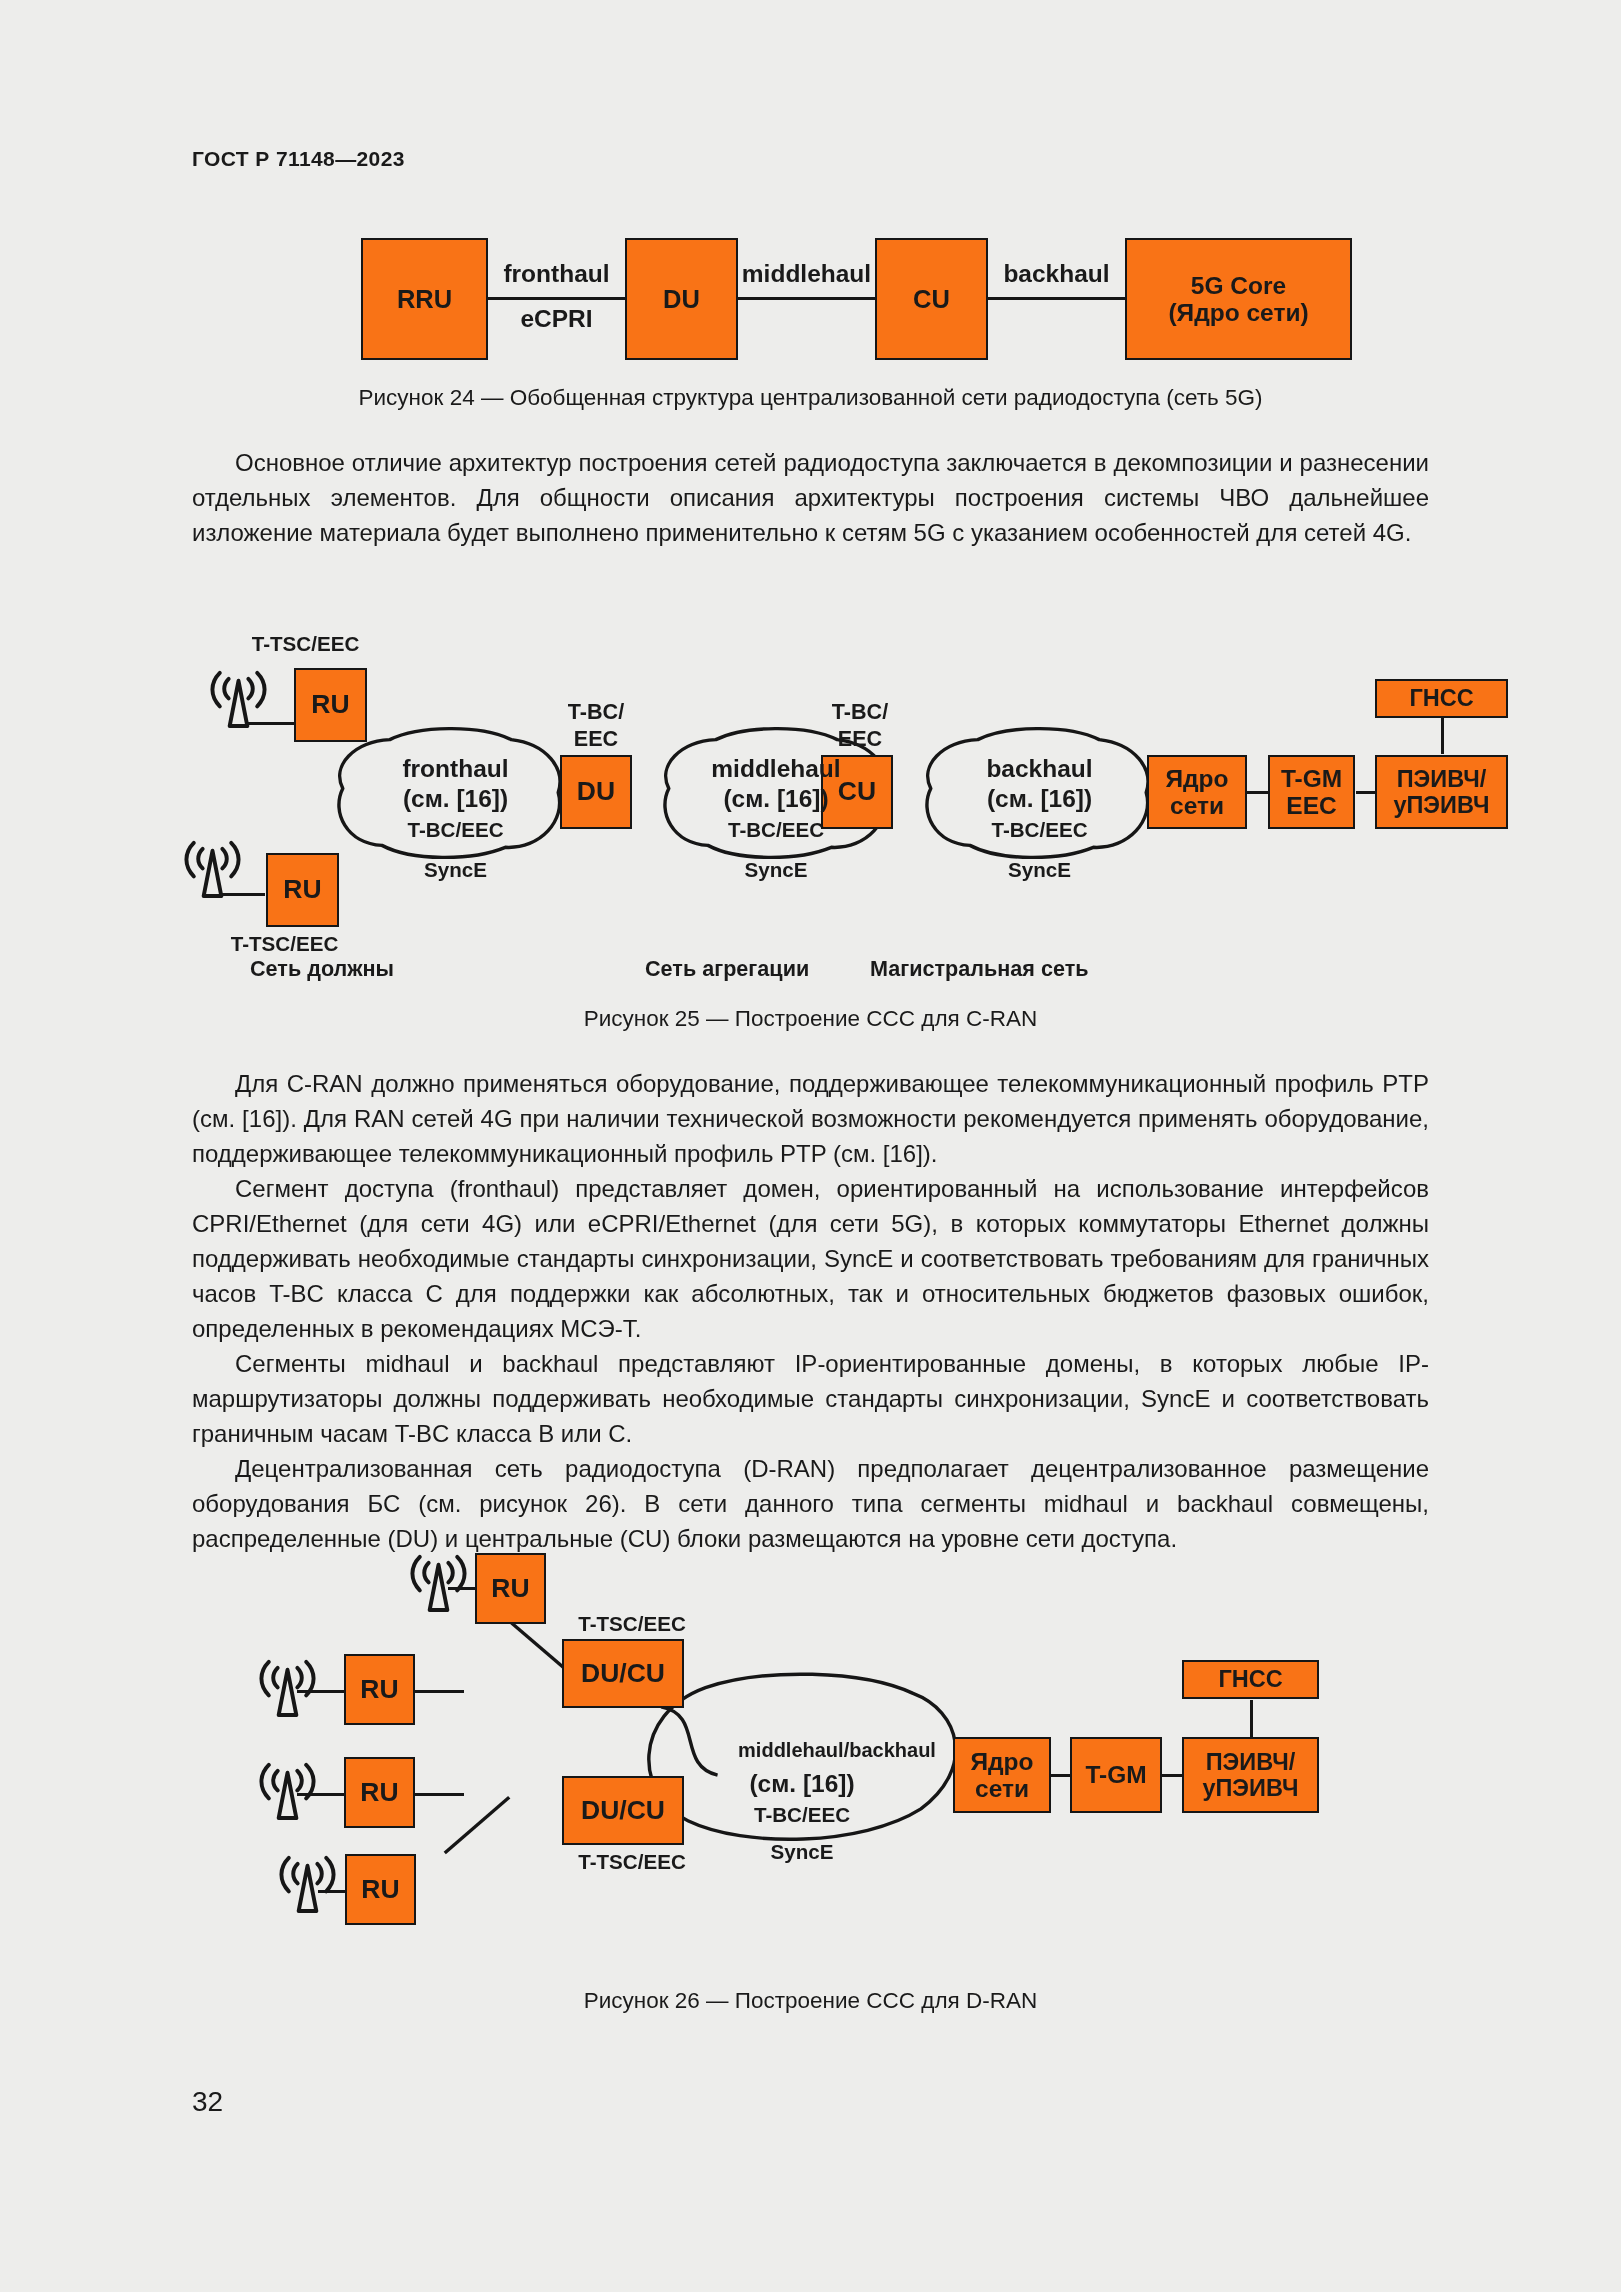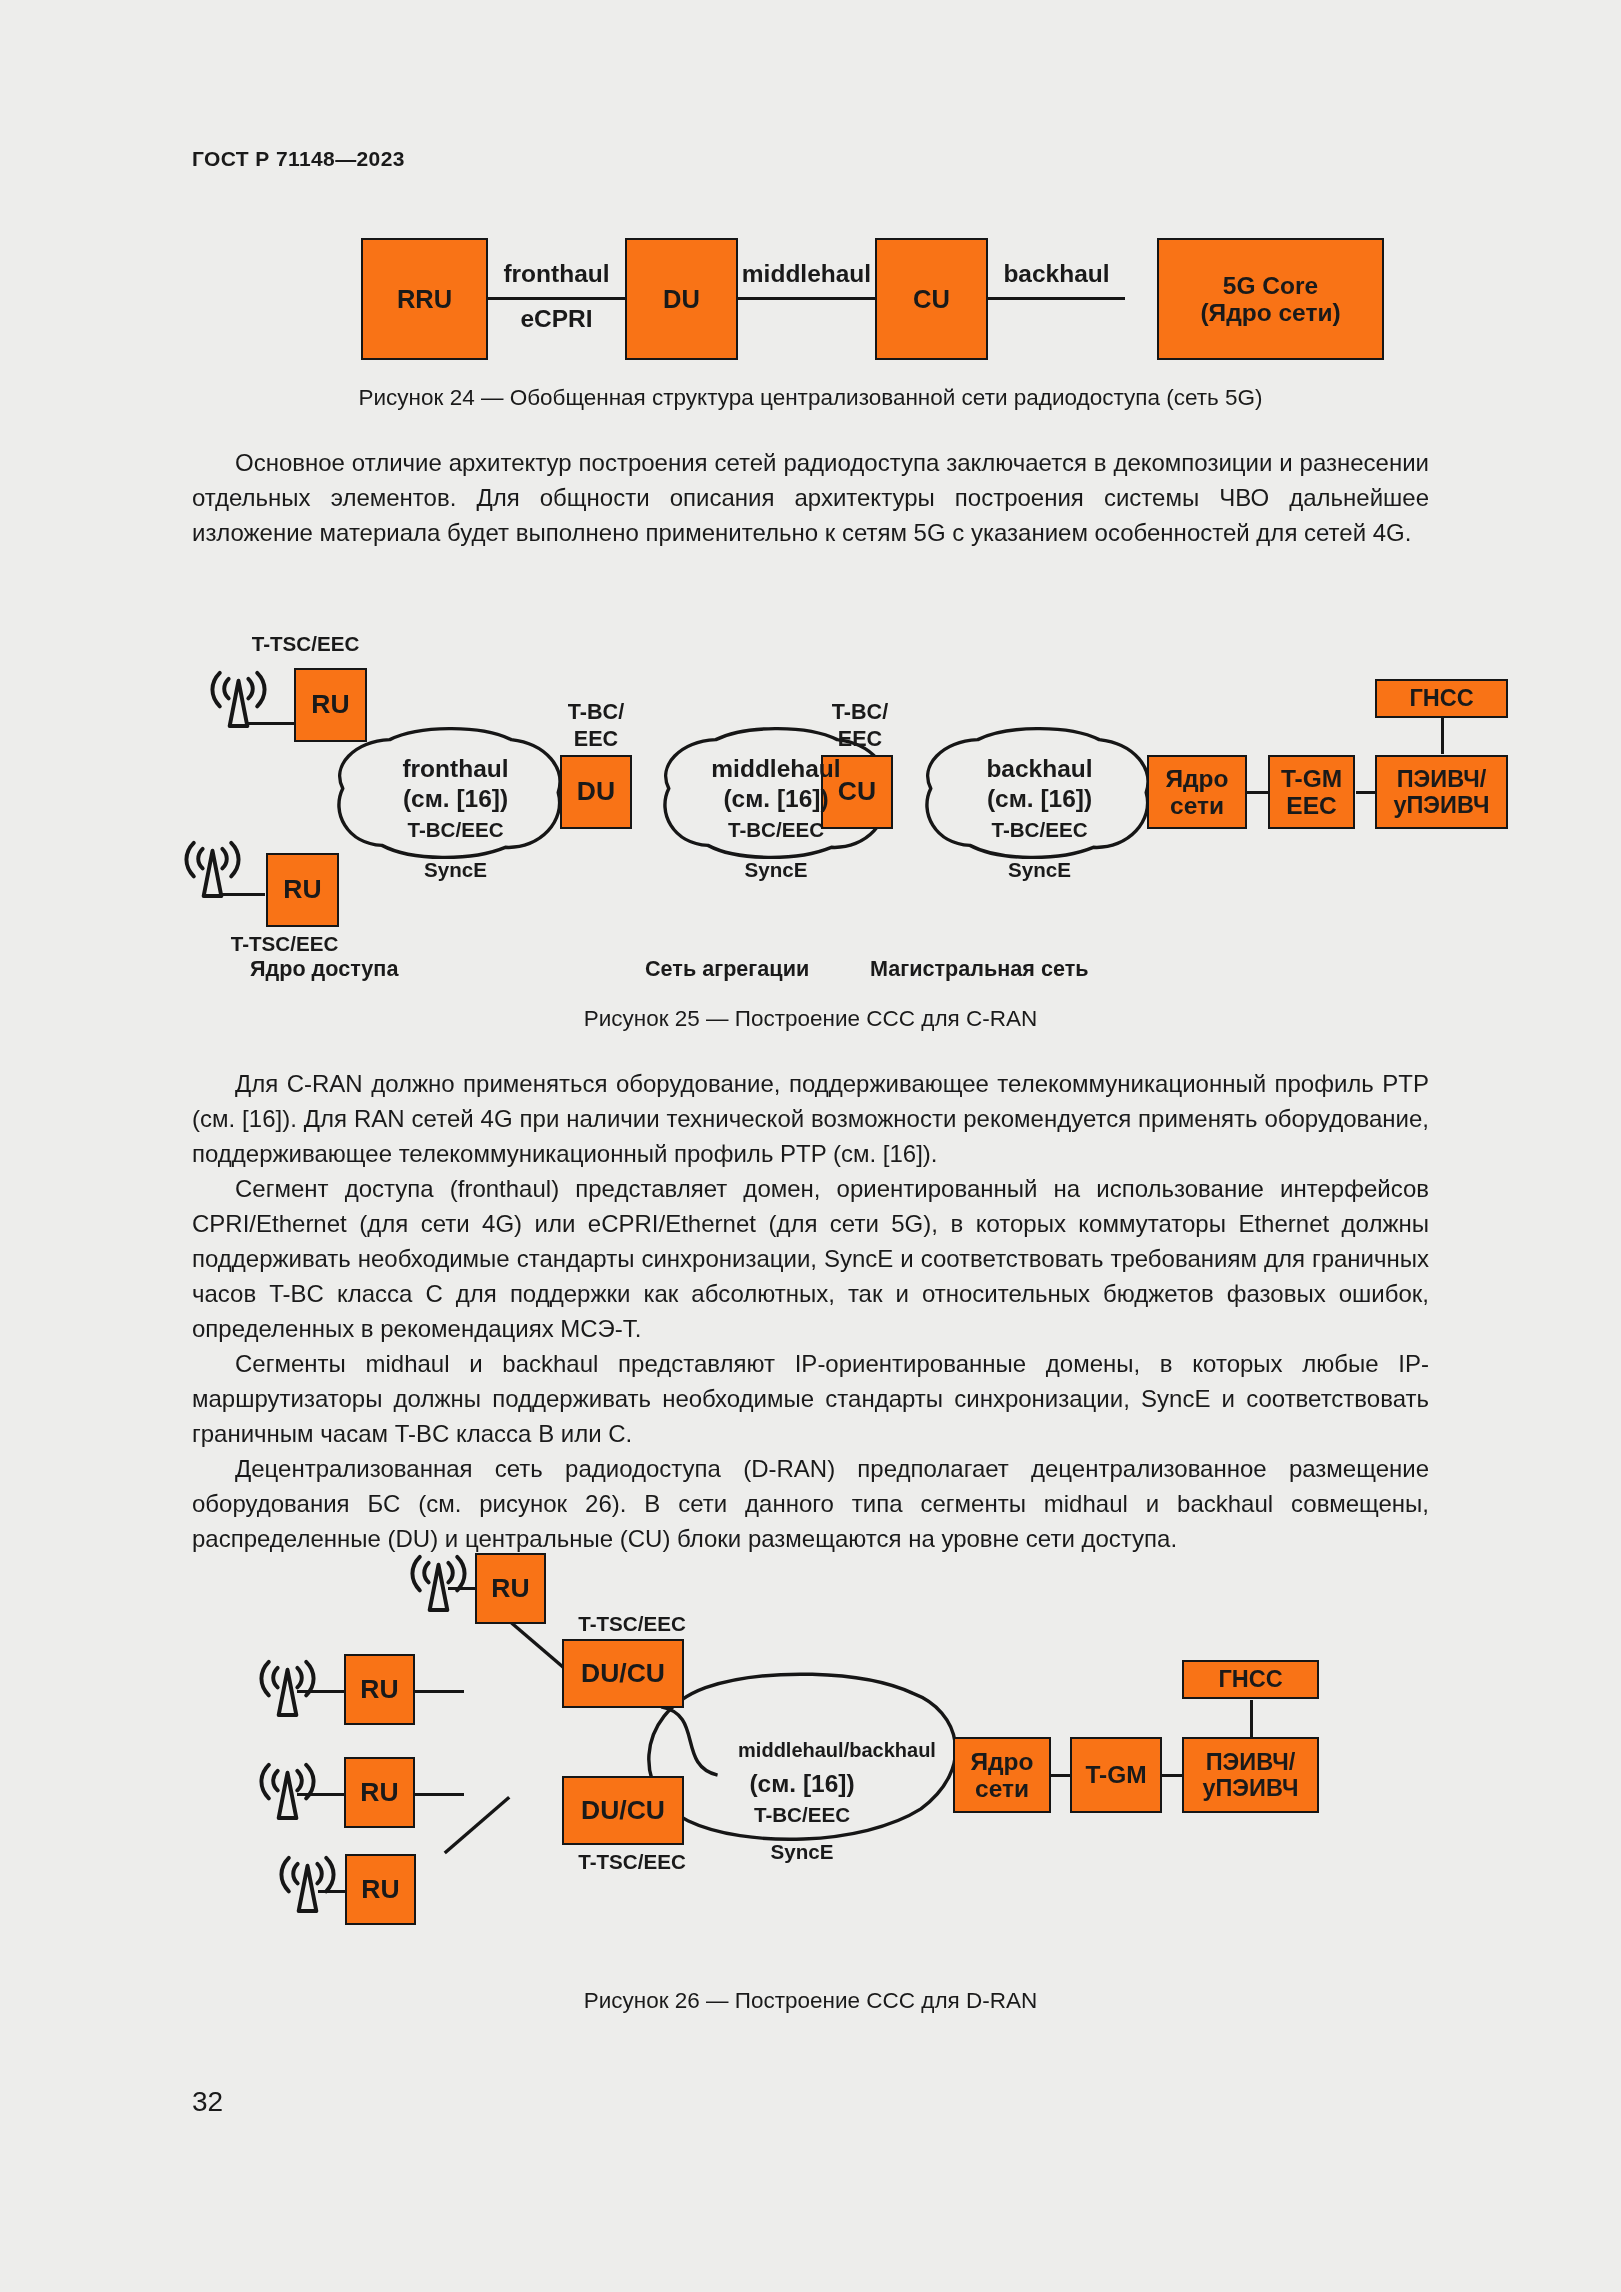--- a/index.html
+++ b/index.html
@@ -75,21 +75,21 @@
     <div class="hline" style="left:738px;top:297px;width:137px;"></div>
     <div class="lbl c" style="left:733px;top:260px;width:147px;font-size:24.5px;">middlehaul</div>
 
     <div class="box" style="left:875px;top:238px;width:113px;height:122px;font-size:25.5px;">
       <span>CU</span>
     </div>
 
     <div class="hline" style="left:988px;top:297px;width:137px;"></div>
     <div class="lbl c" style="left:983px;top:260px;width:147px;font-size:24.5px;">backhaul</div>
 
-    <div class="box" style="left:1125px;top:238px;width:227px;height:122px;font-size:24.5px;flex-direction:column;margin-left:32px;">
+    <div class="box" style="left:1125px;top:238px;width:227px;height:122px;font-size:24.5px;flex-direction:column;">
       <span>5G Core</span>
       <span>(Ядро сети)</span>
     </div>
   </div>
 
   <div class="caption" style="top:385px;">Рисунок 24 — Обобщенная структура централизованной сети радиодоступа (сеть 5G)</div>
 
   <div class="body-block" style="top:445px;">
     <p>Основное отличие архитектур построения сетей радиодоступа заключается в декомпозиции и разнесении отдельных элементов. Для общности описания архитектуры построения системы ЧВО дальнейшее изложение материала будет выполнено применительно к сетям 5G с указанием особенностей для сетей 4G.</p>
   </div>
@@ -193,21 +193,21 @@
     <div class="box" style="left:1375px;top:679px;width:133px;height:39px;font-size:23.5px;">
       <span>ГНСС</span>
     </div>
     <div class="vline" style="left:1441px;top:718px;height:36px;"></div>
 
     <div class="box" style="left:1375px;top:755px;width:133px;height:74px;font-size:23.5px;flex-direction:column;">
       <span>ПЭИВЧ/</span>
       <span>уПЭИВЧ</span>
     </div>
 
-    <div class="seg-lbl" style="left:250px;top:956px;">Ядро доступа</div>
+    <div class="seg-lbl" style="left:250px;top:956px;">Сеть должны</div>
     <div class="seg-lbl" style="left:645px;top:956px;">Сеть агрегации</div>
     <div class="seg-lbl" style="left:870px;top:956px;">Магистральная сеть</div>
   </div>
 
   <div class="caption" style="top:1006px;">Рисунок 25 — Построение ССС для C-RAN</div>
 
   <div class="body-block" style="top:1066px;">
     <p>Для C-RAN должно применяться оборудование, поддерживающее телекоммуникационный профиль PTP (см. [16]). Для RAN сетей 4G при наличии технической возможности рекомендуется применять оборудование, поддерживающее телекоммуникационный профиль PTP (см. [16]).</p>
     <p>Сегмент доступа (fronthaul) представляет домен, ориентированный на использование интерфейсов CPRI/Ethernet (для сети 4G) или eCPRI/Ethernet (для сети 5G), в которых коммутаторы Ethernet должны поддерживать необходимые стандарты синхронизации, SyncE и соответствовать требованиям для граничных часов T-BC класса C для поддержки как абсолютных, так и относительных бюджетов фазовых ошибок, определенных в рекомендациях МСЭ-Т.</p>
     <p>Сегменты midhaul и backhaul представляют IP-ориентированные домены, в которых любые IP-маршрутизаторы должны поддерживать необходимые стандарты синхронизации, SyncE и соответствовать граничным часам T-BC класса B или C.</p>

